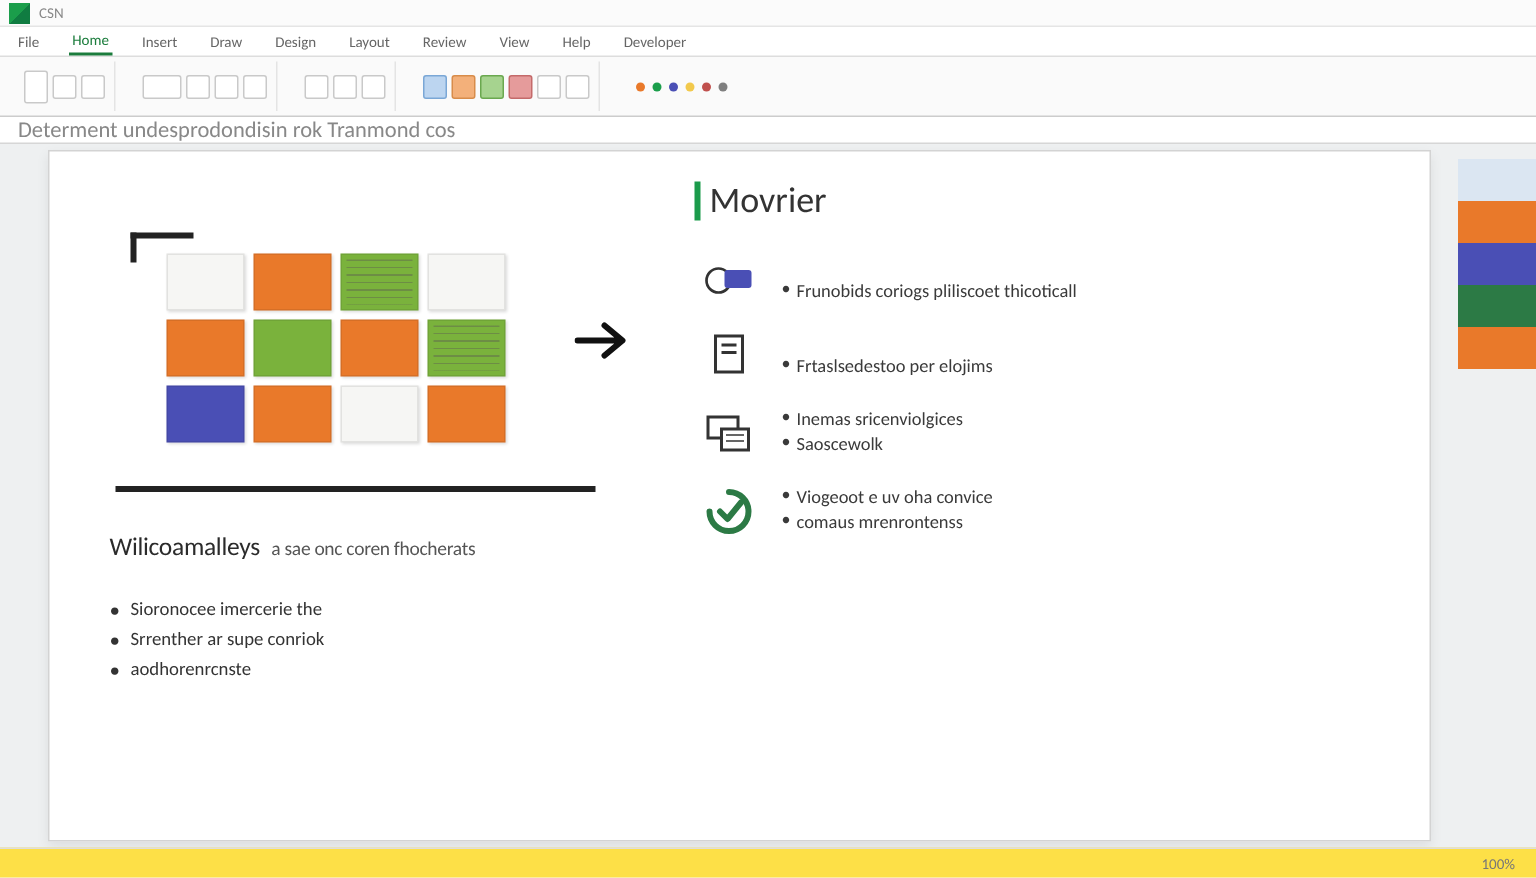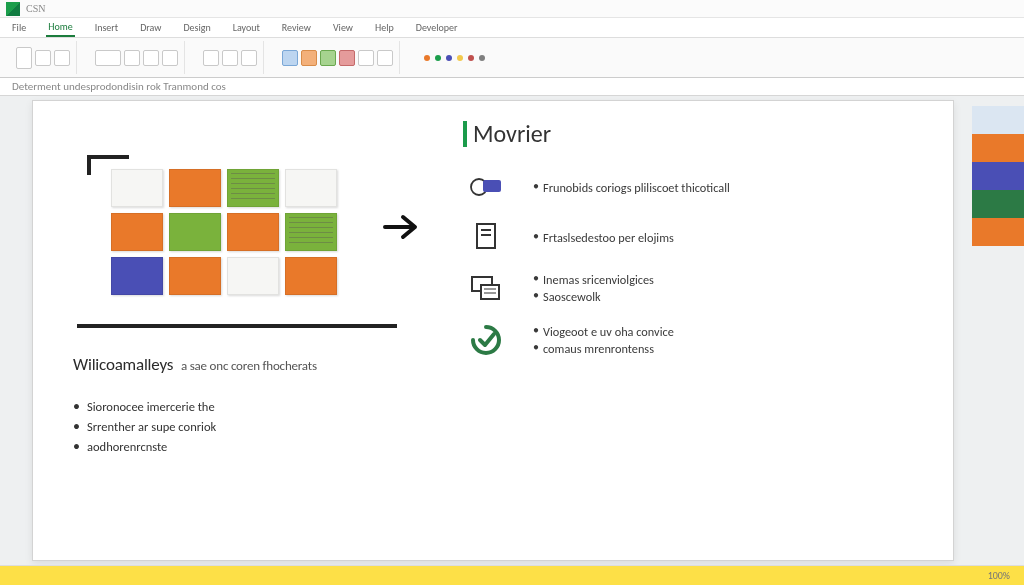--- a/index.html
+++ b/index.html
@@ -15,21 +15,20 @@
   
   .titlebar {
     height: 18px;
     background: #fbfbfb;
     border-bottom: 1px solid #e5e5e5;
     display: flex;
     align-items: center;
     padding: 0 6px;
     font-size: 10px;
     color: #888;
-    font-family: Liberation Serif, serif;
   }
   .titlebar .app-icon {
     width: 14px; height: 14px;
     background: linear-gradient(135deg,#1b9e4b 50%,#107c41 50%);
     margin-right: 6px;
   }
   
   .ribbon-tabs {
     height: 20px;
     background: #fff;
@@ -73,23 +72,23 @@
   .ribbon-btn.orange { background:#f3b07a; border-color:#d88c4a;}
   .ribbon-btn.green  { background:#a6d38f; border-color:#6aa84f;}
   .ribbon-btn.red    { background:#e59b9b; border-color:#c46a6a;}
   .ribbon-color-dots { display:flex; gap:5px; padding:0 6px;}
   .dot { width:6px; height:6px; border-radius:50%;}
   
   .subheader {
     height: 18px;
     background:#fff;
     border-bottom:1px solid #d6d6d6;
-    display:flex; align-items:center;
+    display:flex; align-items:flex-start;
     padding:0 12px;
-    font-size:11px; color:#888;
+    font-size:15px; color:#888;
   }
   
   .workspace {
     position: absolute;
     top: 96px; left: 0; right: 0; bottom: 20px;
     background: #eef0f1;
   }
   .slide {
     position: absolute;
     left: 32px; right: 70px; top: 4px; bottom: 4px;
@@ -150,21 +149,21 @@
   }
   .left-bullets li { margin:5px 0; padding-left:14px; position:relative;}
   .left-bullets li::before{
     content:"•"; position:absolute; left:0; top:-1px; font-size:14px; color:#333;
   }
   .mov-title {
     font-size:24px; color:#333; margin-bottom:22px;
     display:flex; align-items:center; gap:6px;
   }
   .mov-title .bar { width:4px; height:26px; background:#1b9b4b; display:inline-block;}
-  .feature { display:flex; gap:30px; margin:12px 0 16px 6px; align-items:center;}
+  .feature { display:flex; gap:18px; margin:12px 0 16px 6px; align-items:flex-end;}
   .feature .icon { width:34px; height:34px; flex-shrink:0; color:#3d3d3d;}
   .feature .icon svg{width:100%;height:100%;}
   .feature ul { list-style:none; font-size:12.3px; color:#3a3a3a;}
   .feature ul li { margin:2px 0; padding-left:10px; position:relative;}
   .feature ul li::before{
     content:"•"; position:absolute; left:0; top:-1px; font-size:12px;
   }
   
   .statusbar {
     position:absolute; bottom:0; left:0; right:0; height:20px;

